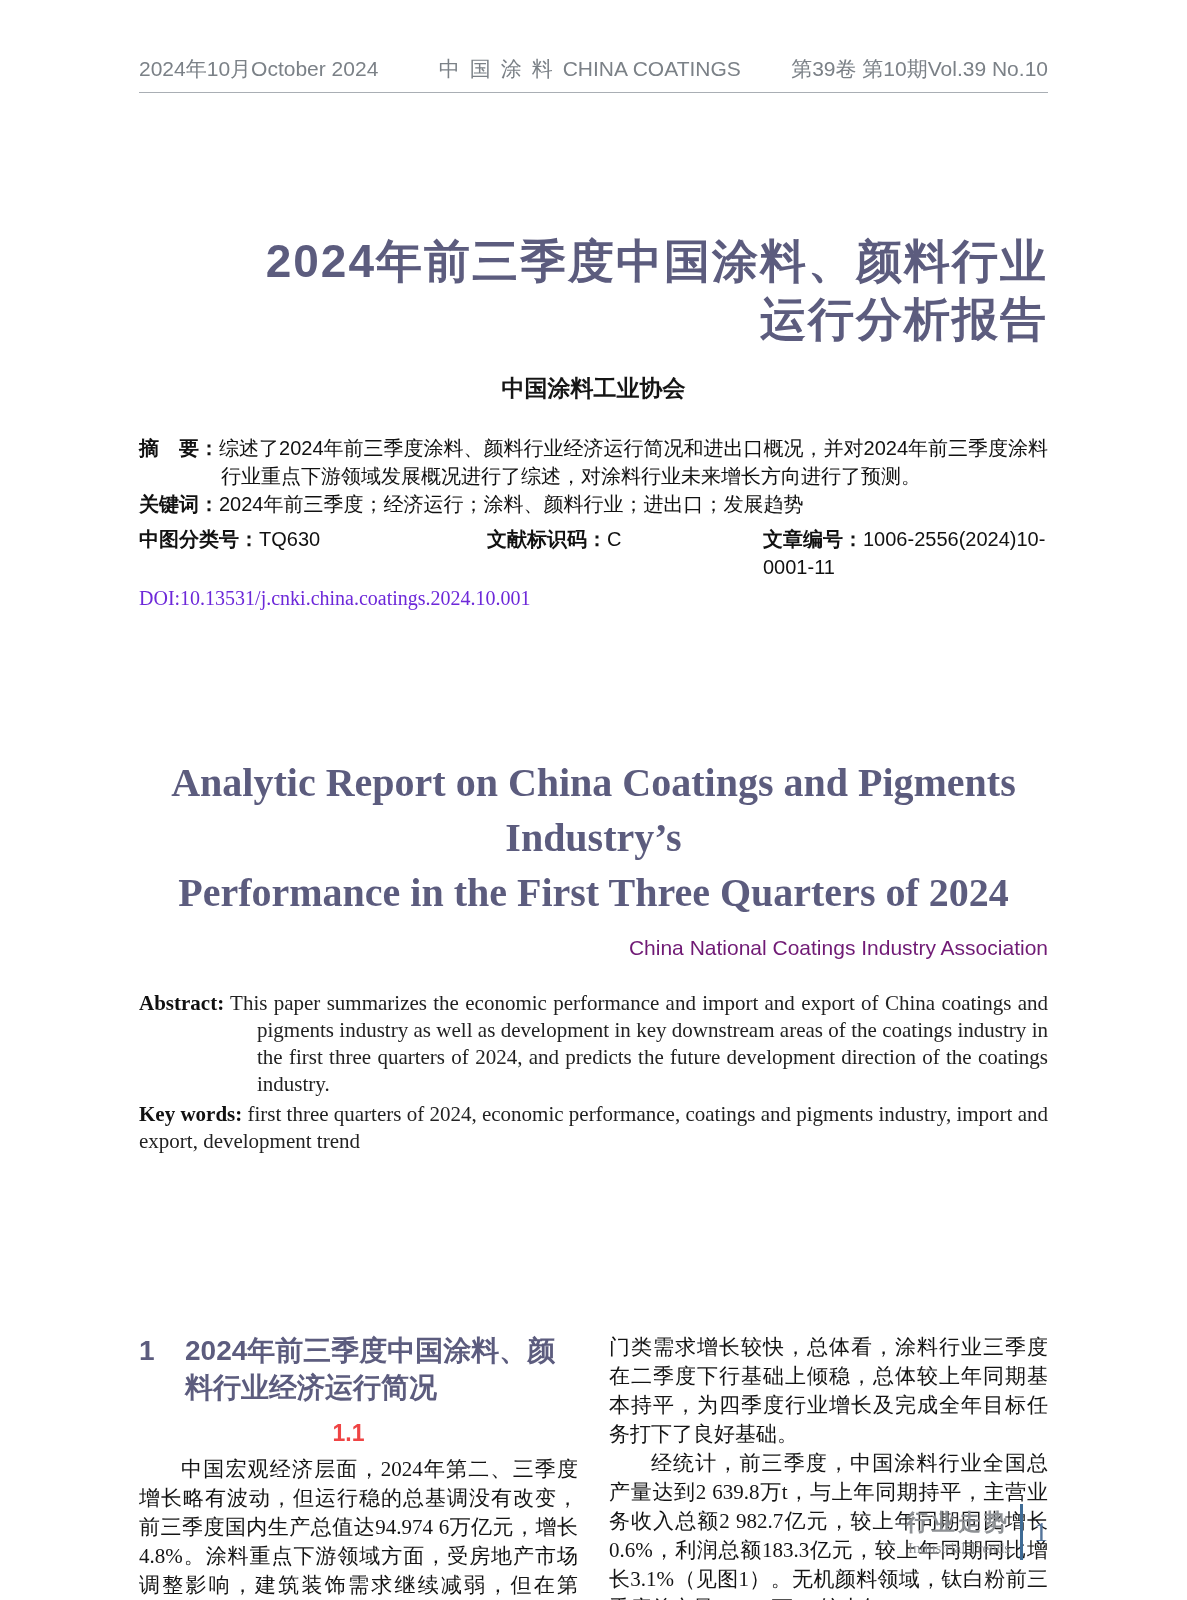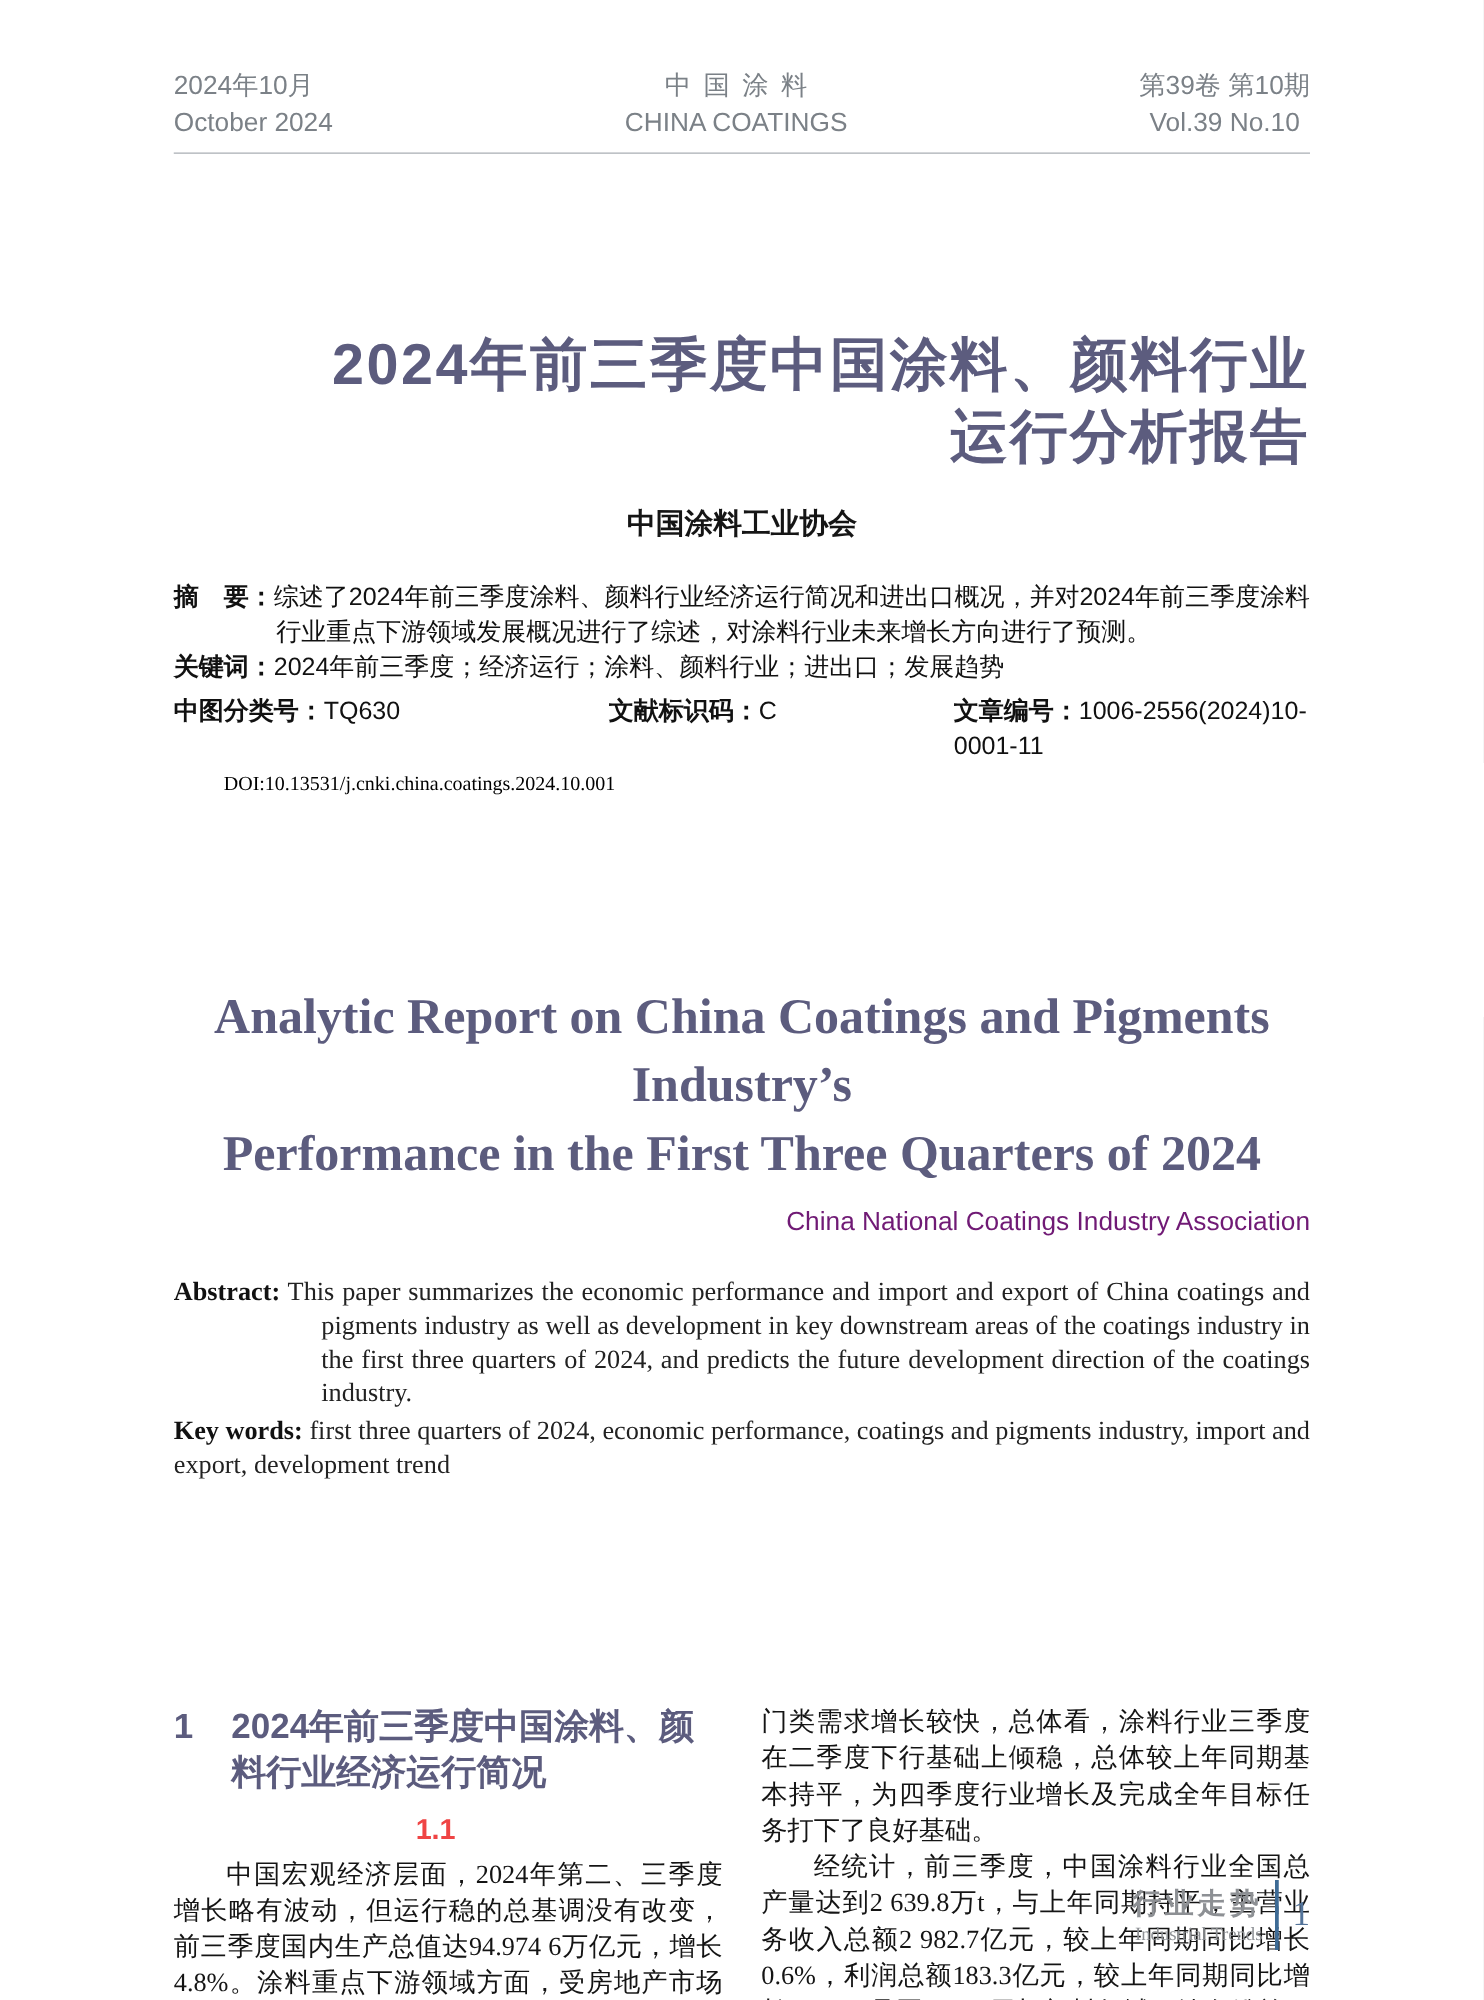--- a/index.html
+++ b/index.html
@@ -15,21 +15,21 @@
   }
   .content { padding:0 139px; }
 
   
   .header {
     padding-top:54px; padding-bottom:8px;
     border-bottom:1.5px solid #a9aeb4;
     display:flex; justify-content:space-between; align-items:flex-end;
     color:#7b8187; font-size:21px; line-height:30px;
   }
-  .header .col { display:flex; flex-direction:column; }
+  .header .col { display:flex; flex-direction:row; }
   .header .col.center { text-align:center; }
   .header .col.right { text-align:center; }
   .journal-zh { letter-spacing:10px; padding-left:10px; }
 
   
   .title-zh {
     margin-top:140px;
     text-align:right;
     font-size:46px; font-weight:700; line-height:1.26;
     color:#5c5c7e; letter-spacing:2px;
@@ -50,21 +50,21 @@
   }
   .label-b { font-weight:700; color:#111; }
   .meta-row {
     margin-top:7px;
     display:grid; grid-template-columns:348px 276px 1fr;
     font-size:20px; line-height:28px; color:#111;
   }
   .doi {
     margin-top:3px;
     font-family:"Liberation Serif", serif;
-    font-size:16px; line-height:28px; color:#000000;margin-left:40px;
+    font-size:20px; line-height:28px; color:#6d28d9;
   }
 
   
   .title-en {
     margin-top:143px; text-align:center;
     font-family:"Liberation Serif", serif;
     font-size:40px; font-weight:700; line-height:1.38;
     color:#5c5c7e;
   }
   .author-en {

